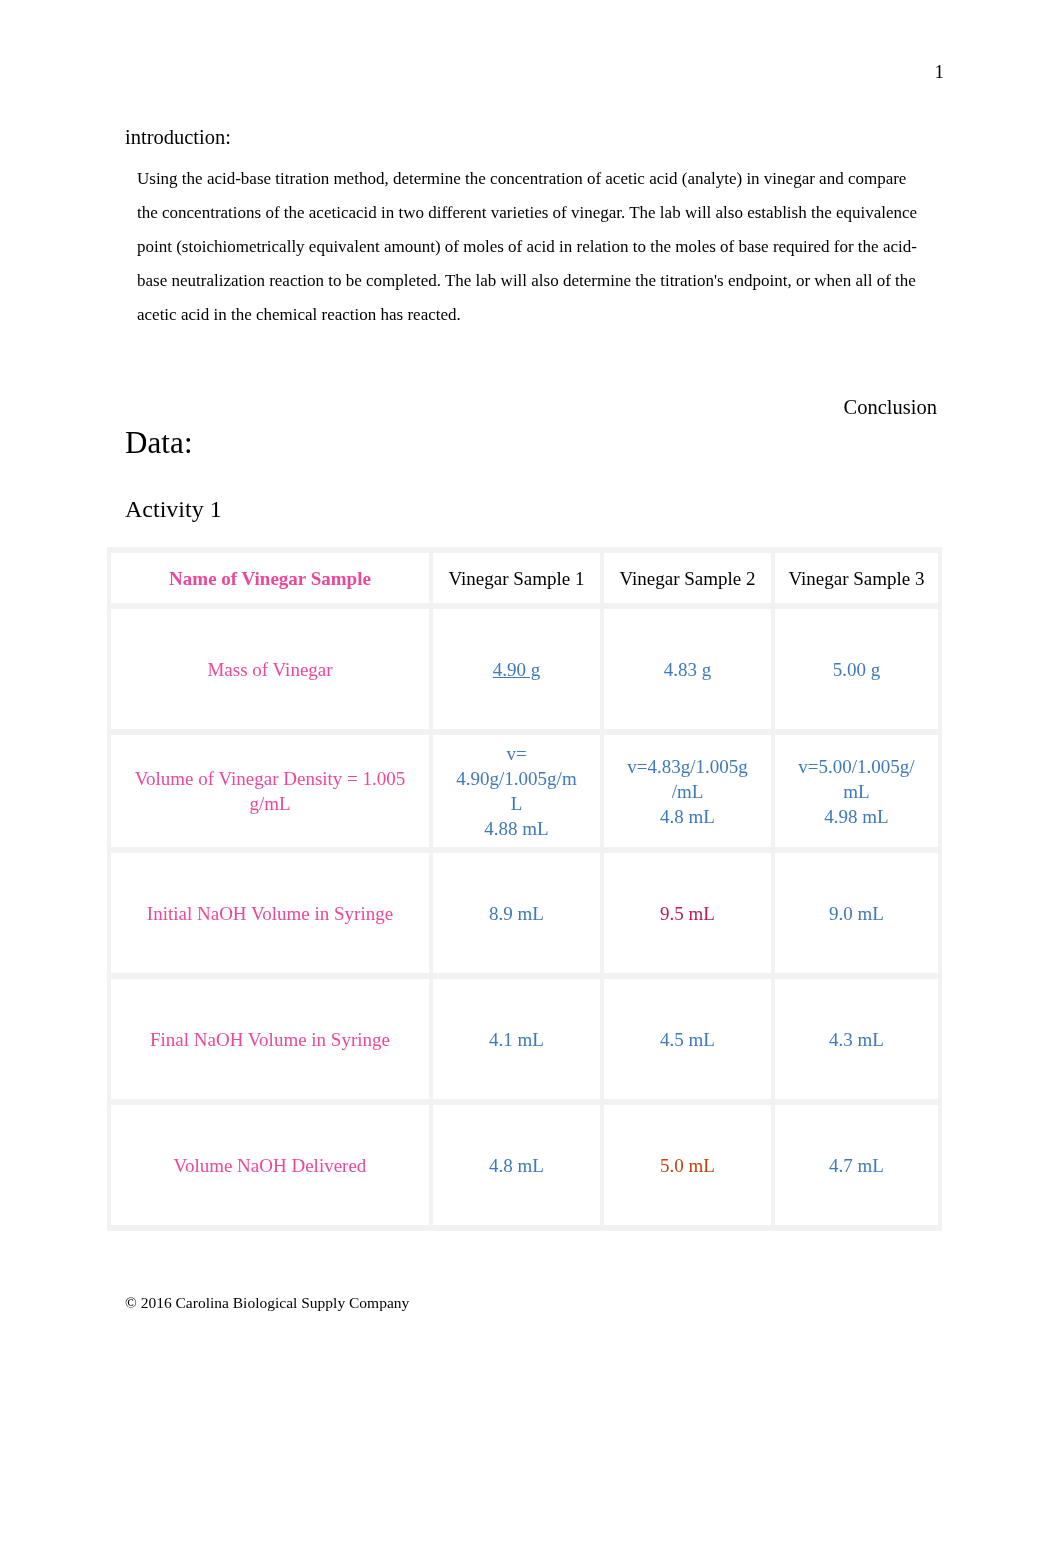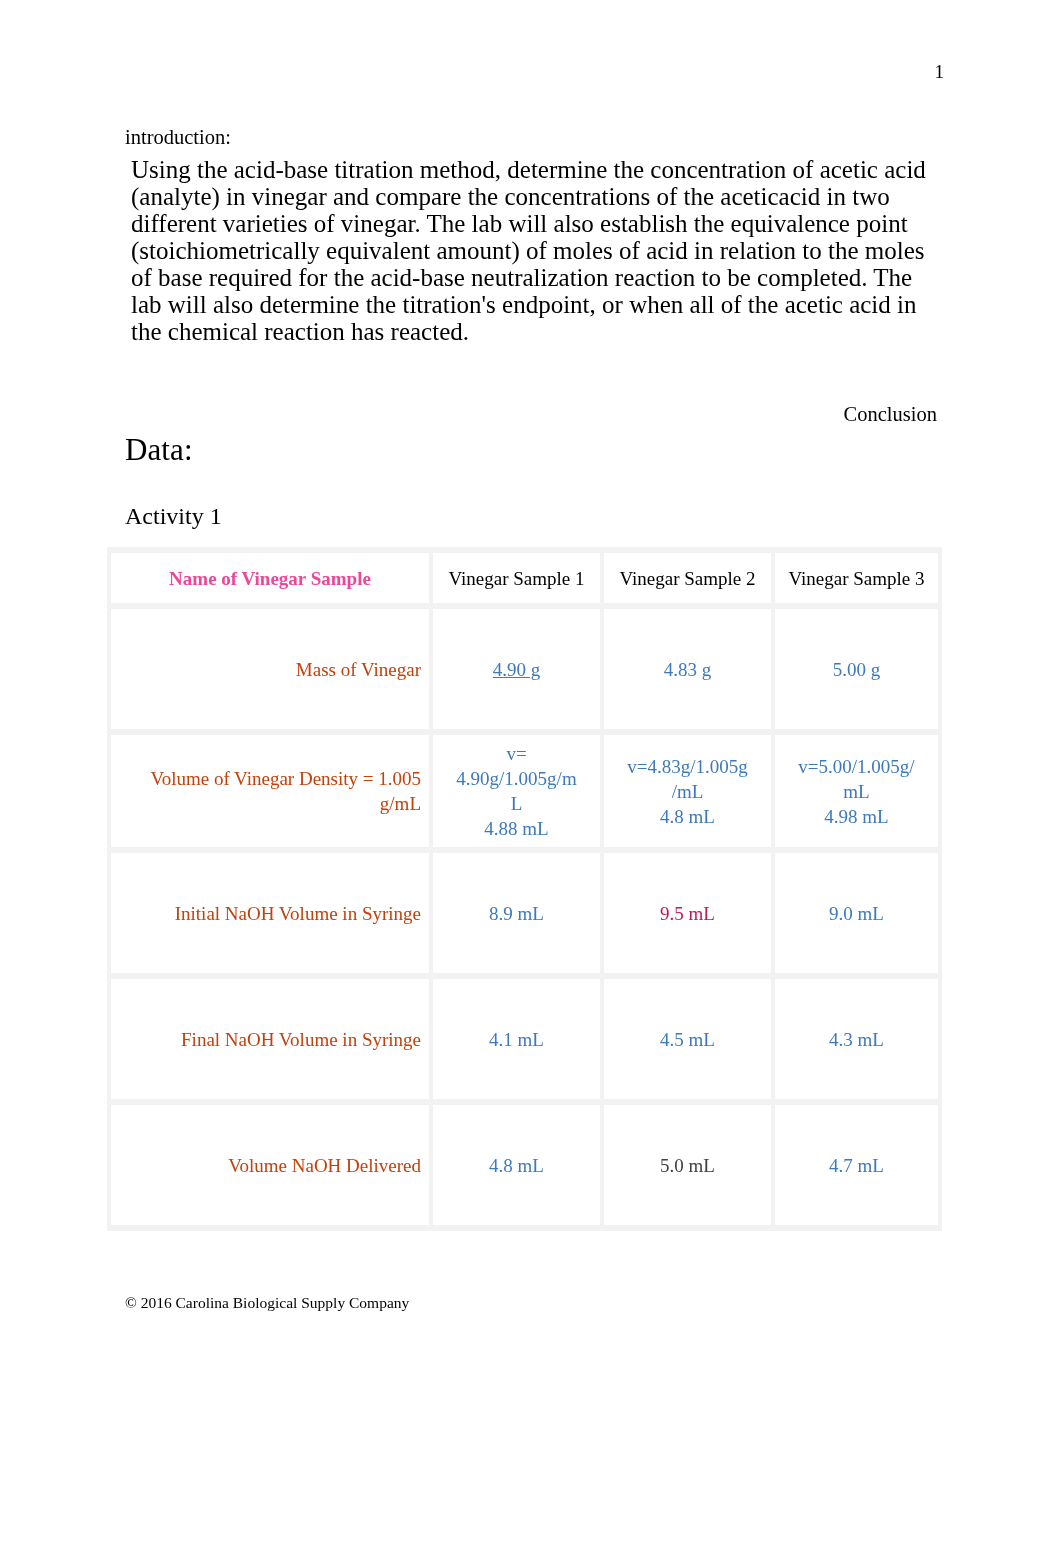--- a/index.html
+++ b/index.html
@@ -40,23 +40,23 @@
     width: 812px;
   }
 
   .intro-label {
     font-size: 20.5px;
     line-height: 26px;
     margin: 0;
   }
 
   .intro-body {
-    font-size: 25px;
-    line-height: 27px;
-    margin: 6px;
+    font-size: 17px;
+    line-height: 34px;
+    margin: 12px;
     text-align: left;
   }
 
   .conclusion {
     font-size: 20.5px;
     line-height: 26px;
     margin: 0;
     padding-top: 50px;
     text-align: right;
   }
@@ -116,24 +116,24 @@
     font-size: 19px;
     line-height: 25px;
   }
 
   col.c-label { width: 318px; }
   col.c-s1    { width: 167px; }
   col.c-s2    { width: 167px; }
   col.c-s3    { width: 163px; }
 
   td.label-cell {
-    text-align: right;
+    text-align: center;
     padding-left: 28px;
     padding-right: 10px;
-    color: #c2410c;
+    color: #ec4899;
   }
 
   td.value-cell {
     text-align: center;
     color: #3d79bc;
   }
 
   tr.header-row td {
     height: 46px;
     padding-top: 2px;
@@ -261,21 +261,21 @@
           <td class="value-cell" style="color: rgb(61, 121, 188);">
               <span class="val-line">4.3 mL</span>
             </td>
         </tr>
 
         <tr class="body-row">
           <td class="label-cell">Volume NaOH Delivered</td>
           <td class="value-cell" style="color: rgb(61, 121, 188);">
               <span class="val-line">4.8 mL</span>
             </td>
-          <td class="value-cell" style="color: #404040;">
+          <td class="value-cell" style="color: #c2410c;">
               <span class="val-line">5.0 mL</span>
             </td>
           <td class="value-cell" style="color: rgb(61, 121, 188);">
               <span class="val-line">4.7 mL</span>
             </td>
         </tr>
       </tbody>
     </table>
   </div>
 

